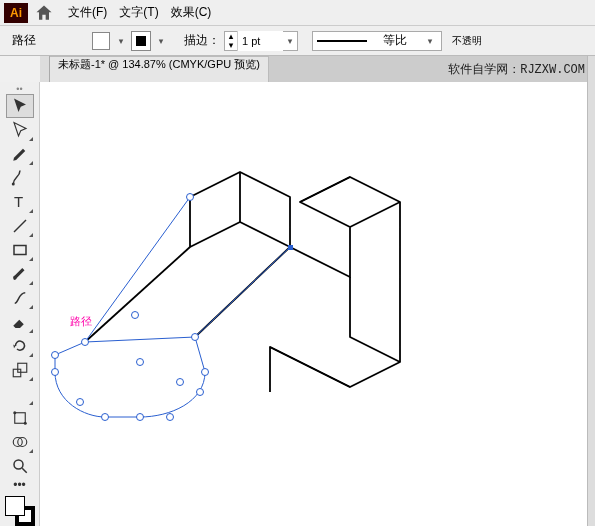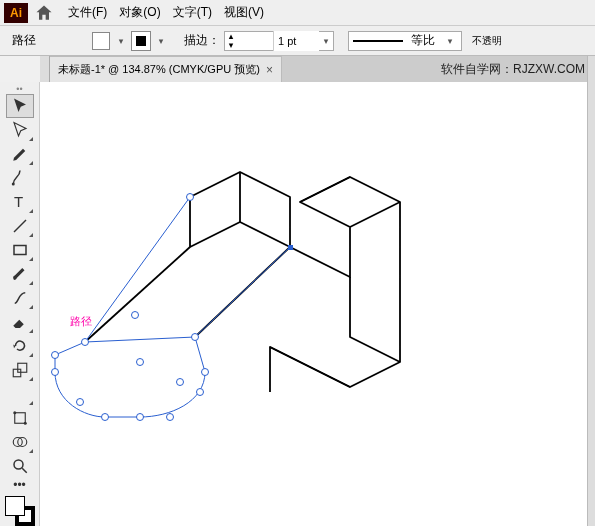--- a/index.html
+++ b/index.html
@@ -10,27 +10,27 @@
   .menu-item { padding: 0 6px; cursor: pointer; font-size: 12px; }
   .ctrlbar { height: 30px; background: #efefef; border-bottom: 1px solid #bbb; display: flex; align-items: center; padding-left: 8px; gap: 4px; }
   .ctrl-label { font-size: 12px; padding: 0 8px 0 4px; }
   .swatch { width: 18px; height: 18px; border: 1px solid #888; display: inline-block; }
   .swatch.white { background: #fff; }
   .swatch.black { background: #000; border: 4px solid #fff; outline: 1px solid #888; width: 18px; height: 18px; }
   .dd { width: 14px; height: 18px; display: flex; align-items: center; justify-content: center; cursor: pointer; }
   .dd::after { content: "▾"; font-size: 9px; color: #555; }
   .stroke-input { width: 46px; height: 20px; border: 1px solid #aaa; background: #fff; font-size: 11px; padding: 0 4px; }
   .line-sample { width: 50px; height: 2px; background: #000; display: inline-block; }
-  .opt-sel { border: 1px solid #aaa; height: 20px; display: flex; align-items: center; padding: 0 4px; gap: 8px; background: #fff; }
+  .opt-sel { border: 1px solid #aaa; height: 20px; display: flex; align-items: center; padding: 0 4px; gap: 16px; background: #fff; }
   .opacity-lbl { font-size: 10px; padding-left: 6px; }
   .tabbar { height: 26px; background: #ccc; display: flex; align-items: stretch; margin-left: 40px; }
   .expand-handle { width: 10px; height: 26px; background: #ddd; border-right: 1px solid #aaa; }
-  .doc-tab { background: #e6e6e6; border-top: 1px solid #bbb; border-right: 1px solid #bbb; display: flex; align-items: center; padding: 0 8px; font-size: 11px; gap: 6px; }
+  .doc-tab { background: #e6e6e6; border-top: 1px solid #bbb; border-right: 1px solid #bbb; display: flex; align-items: center; padding: 0 8px; font-size: 11px; gap: 16px; flex-direction: column; }
   .doc-tab .close { cursor: pointer; font-size: 12px; color: #555; }
-  .tabbar-right { margin-left: auto; padding: 0 10px; display: flex; align-items: center; font-size: 12px; color: #222; }
+  .tabbar-right { margin-left: auto; padding: 0 10px; display: flex; align-items: center; font-size: 12px; color: #222; font-family: Liberation Mono, monospace; }
   .workarea { position: absolute; left: 0; top: 82px; right: 8px; bottom: 0; display: flex; }
   .toolcol { width: 40px; background: #efefef; border-right: 1px solid #ccc; display: flex; flex-direction: column; align-items: center; padding-top: 2px; }
   .tool { width: 28px; height: 24px; margin: 0; display: flex; align-items: center; justify-content: center; cursor: pointer; color: #333; position: relative; }
   .tool.sel { background: #ddd; border: 1px solid #999; }
   .tool svg { width: 18px; height: 18px; }
   .tool .corner { position: absolute; right: 1px; bottom: 1px; width: 0; height: 0; border-right: 4px solid #555; border-top: 4px solid transparent; }
   .fillstroke { margin-top: 4px; width: 30px; height: 30px; position: relative; }
   .fillstroke .fill { position: absolute; left: 0; top: 0; width: 20px; height: 20px; background: #fff; border: 1px solid #000; }
   .fillstroke .stroke { position: absolute; right: 0; bottom: 0; width: 20px; height: 20px; background: #fff; border: 4px solid #000; }
   .canvas { flex: 1; background: #fff; position: relative; overflow: hidden; }
@@ -41,37 +41,36 @@
 <body>
 
 <div class="menubar">
   <div class="ai-logo">Ai</div>
   <div class="home-icon">
     <svg viewBox="0 0 24 24">
         <path fill="#555" d="M12 3l9 8h-3v9h-4v-6h-4v6H6v-9H3z"></path>
       </svg>
   </div>
   <div class="menu-item">文件(F)</div>
-  <div class="menu-item">对象(O)</div>
   <div class="menu-item">文字(T)</div>
-  <div class="menu-item">视图(V)</div>
+  <div class="menu-item">效果(C)</div>
 </div>
 
 <div class="ctrlbar">
   <span class="ctrl-label">路径</span>
   <span style="flex:0 0 40px"></span>
   <span class="swatch white"></span>
   <span class="dd"></span>
   <span class="swatch black"></span>
   <span class="dd"></span>
   <span style="width:8px"></span>
   <span>描边：</span>
   <span style="display:flex;align-items:center;border:1px solid #aaa;height:20px;background:#fff;">
     <span style="width:12px;text-align:center;cursor:pointer;font-size:9px;line-height:9px;">▴<br>▾</span>
-    <input class="stroke-input" style="border-top: none; border-right: none; border-bottom: none; border-image: initial; border-left: 1px solid rgb(204, 204, 204); margin-left: 36px;" value="1 pt">
+    <input class="stroke-input" style="border-top: none; border-right: none; border-bottom: none; border-image: initial; border-left: 1px solid rgb(204, 204, 204);" value="1 pt">
     <span class="dd"></span>
   </span>
   <span style="width:6px"></span>
   <span class="opt-sel">
     <span class="line-sample"></span>
     <span>等比</span>
     <span class="dd"></span>
   </span>
   <span class="opacity-lbl">不透明</span>
 </div>

